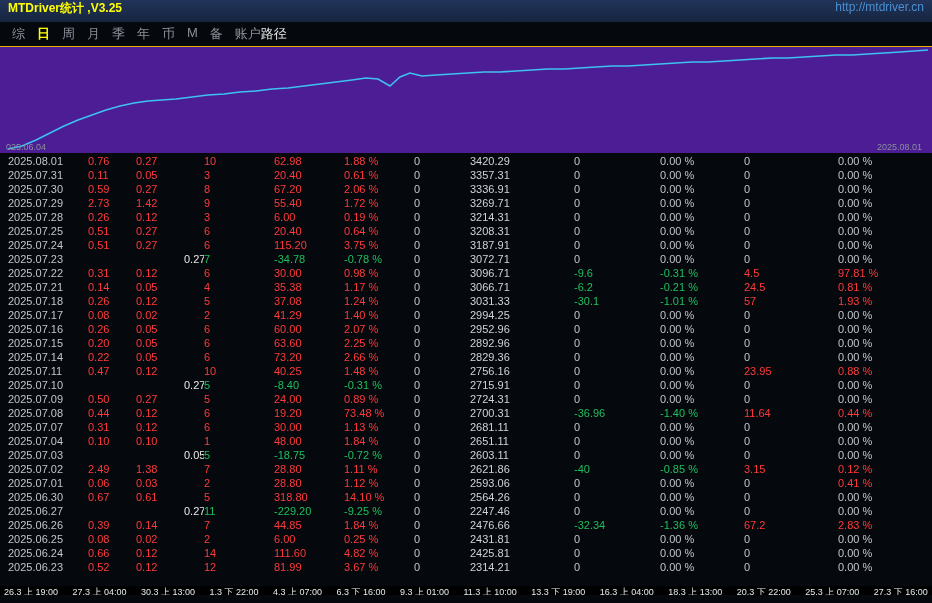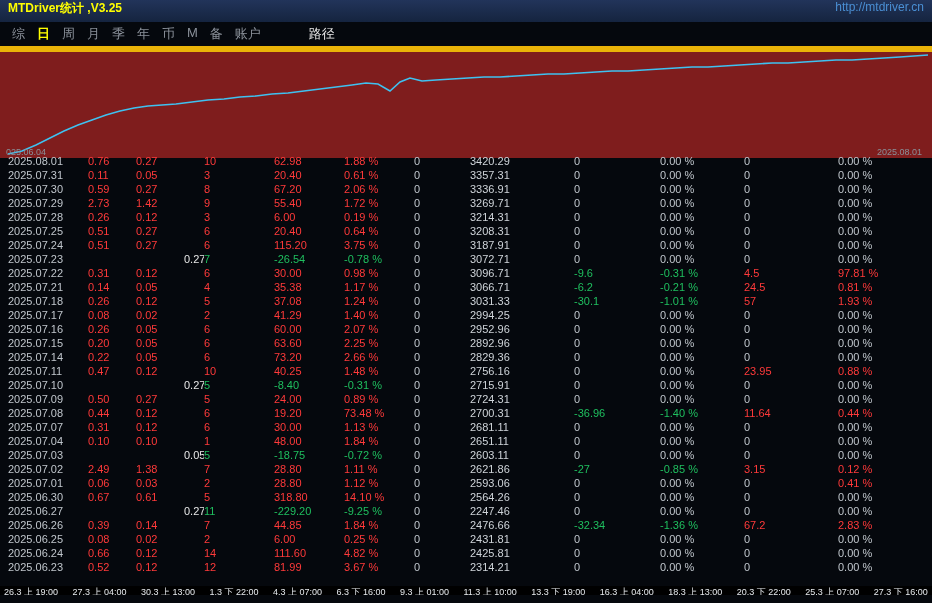--- a/index.html
+++ b/index.html
@@ -11,24 +11,24 @@
             justify-content:space-between;padding:0 8px;box-sizing:border-box;}
   .titlebar .title{color:#ffff00;font-size:12px;font-weight:bold;}
   .titlebar .link{color:#4a8fd4;font-size:12px;text-decoration:none;margin-left:7px;}
 
   
   .menubar{height:24px;background:#05080d;display:flex;align-items:center;padding:0 12px;
            font-size:13px;box-sizing:border-box;}
   .menu-items{display:flex;gap:12px;}
   .menu-item{color:#8a9099;cursor:pointer;}
   .menu-item.active{color:#ffff00;font-weight:bold;}
-  .menu-path{color:#e8e8e8;margin-left:48px;cursor:pointer;}
+  .menu-path{color:#e8e8e8;cursor:pointer;}
 
   
-  .chart{position:relative;height:106px;background:#7f1d1d;border-top:6px solid #eab308;}
+  .chart{position:relative;height:106px;background:#4c1d95;border-top:1px solid #eab308;}
   .chart svg{position:absolute;top:0;left:0;}
   .chart-start{position:absolute;left:6px;bottom:1px;color:#8a9099;font-size:9px;}
   .chart-end{position:absolute;right:10px;bottom:1px;color:#8a9099;font-size:9px;}
 
   
   .table{position:absolute;top:154px;left:0;right:0;}
   .thead,.trow{display:grid;padding-left:8px;box-sizing:border-box;
      grid-template-columns:80px 48px 68px 70px 70px 70px 56px 104px 86px 84px 94px 1fr;
      align-items:center;}
   .thead{height:20px;font-size:11px;color:#c7cdd4;}
@@ -178,21 +178,21 @@
           <span class="td c-gray">0</span>
           <span class="td c-gray">0.00 %</span>
           <span class="td c-gray">0</span>
           <span class="td c-gray">0.00 %</span>
         </div>
         <div class="trow">
           <span class="td c-date">2025.07.23</span>
           <span class="td c-white">0.58</span>
           <span class="td c-white">0.27</span>
           <span class="td c-green">7</span>
-          <span class="td c-green">-26.54</span>
+          <span class="td c-green">-34.78</span>
           <span class="td c-green">-0.78 %</span>
           <span class="td c-gray">0</span>
           <span class="td c-light">3072.71</span>
           <span class="td c-gray">0</span>
           <span class="td c-gray">0.00 %</span>
           <span class="td c-gray">0</span>
           <span class="td c-gray">0.00 %</span>
         </div>
         <div class="trow">
           <span class="td c-date">2025.07.22</span>
@@ -392,21 +392,21 @@
         </div>
         <div class="trow">
           <span class="td c-date">2025.07.02</span>
           <span class="td c-red">2.49</span>
           <span class="td c-red">1.38</span>
           <span class="td c-red">7</span>
           <span class="td c-red">28.80</span>
           <span class="td c-red">1.11 %</span>
           <span class="td c-gray">0</span>
           <span class="td c-light">2621.86</span>
-          <span class="td c-green">-27</span>
+          <span class="td c-green">-40</span>
           <span class="td c-green">-0.85 %</span>
           <span class="td c-red">3.15</span>
           <span class="td c-red">0.12 %</span>
         </div>
         <div class="trow">
           <span class="td c-date">2025.07.01</span>
           <span class="td c-red">0.06</span>
           <span class="td c-red">0.03</span>
           <span class="td c-red">2</span>
           <span class="td c-red">28.80</span>

